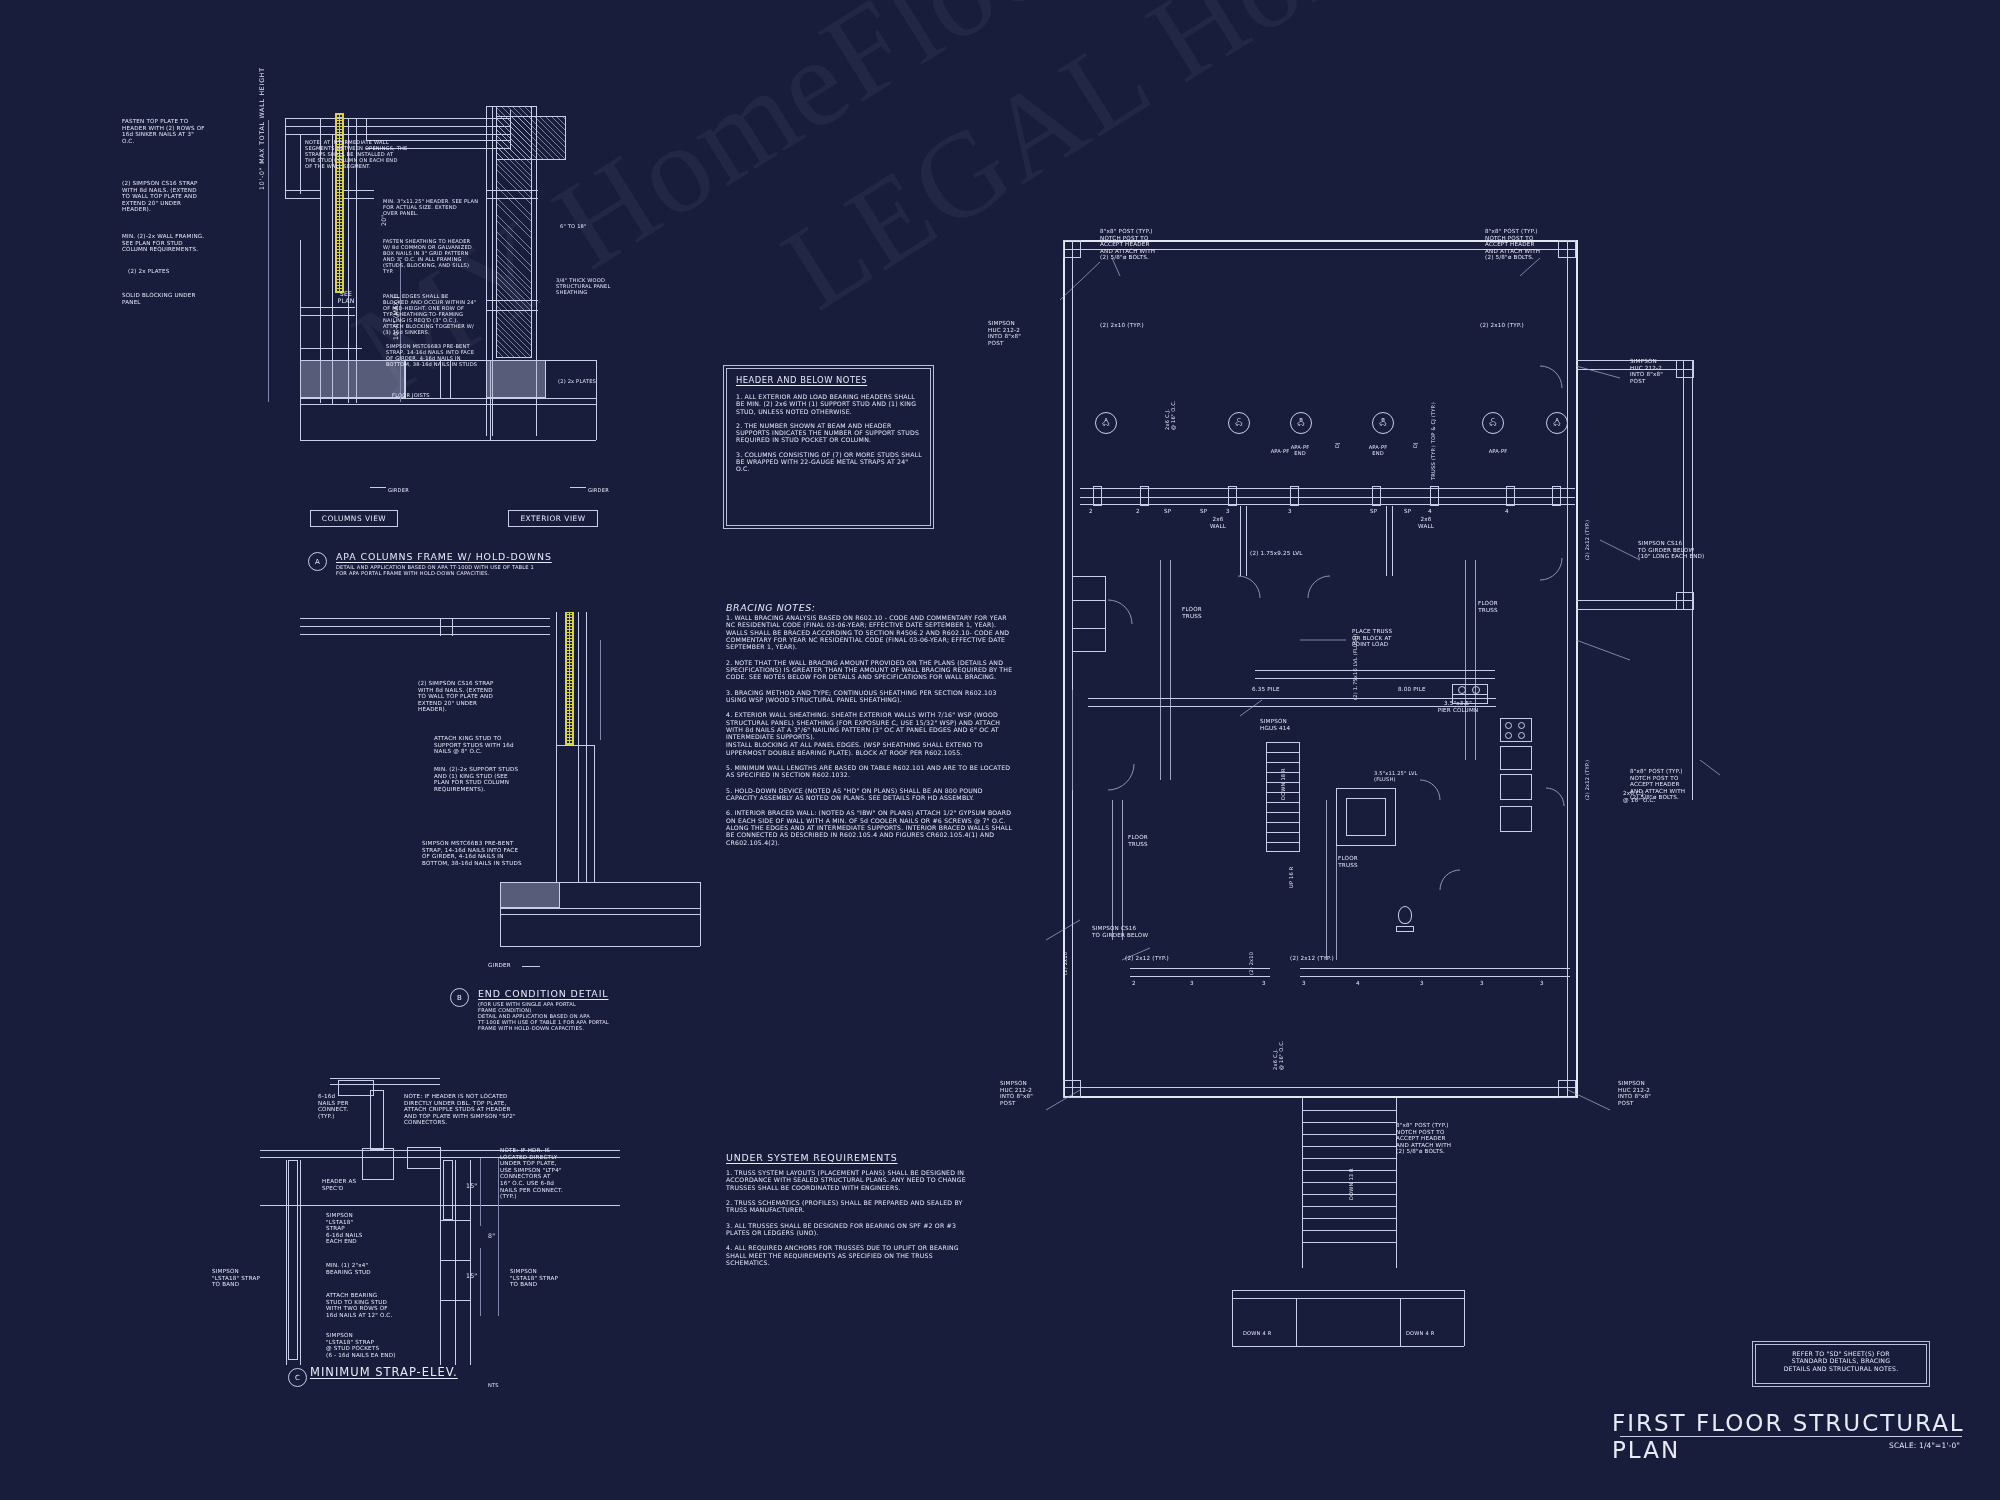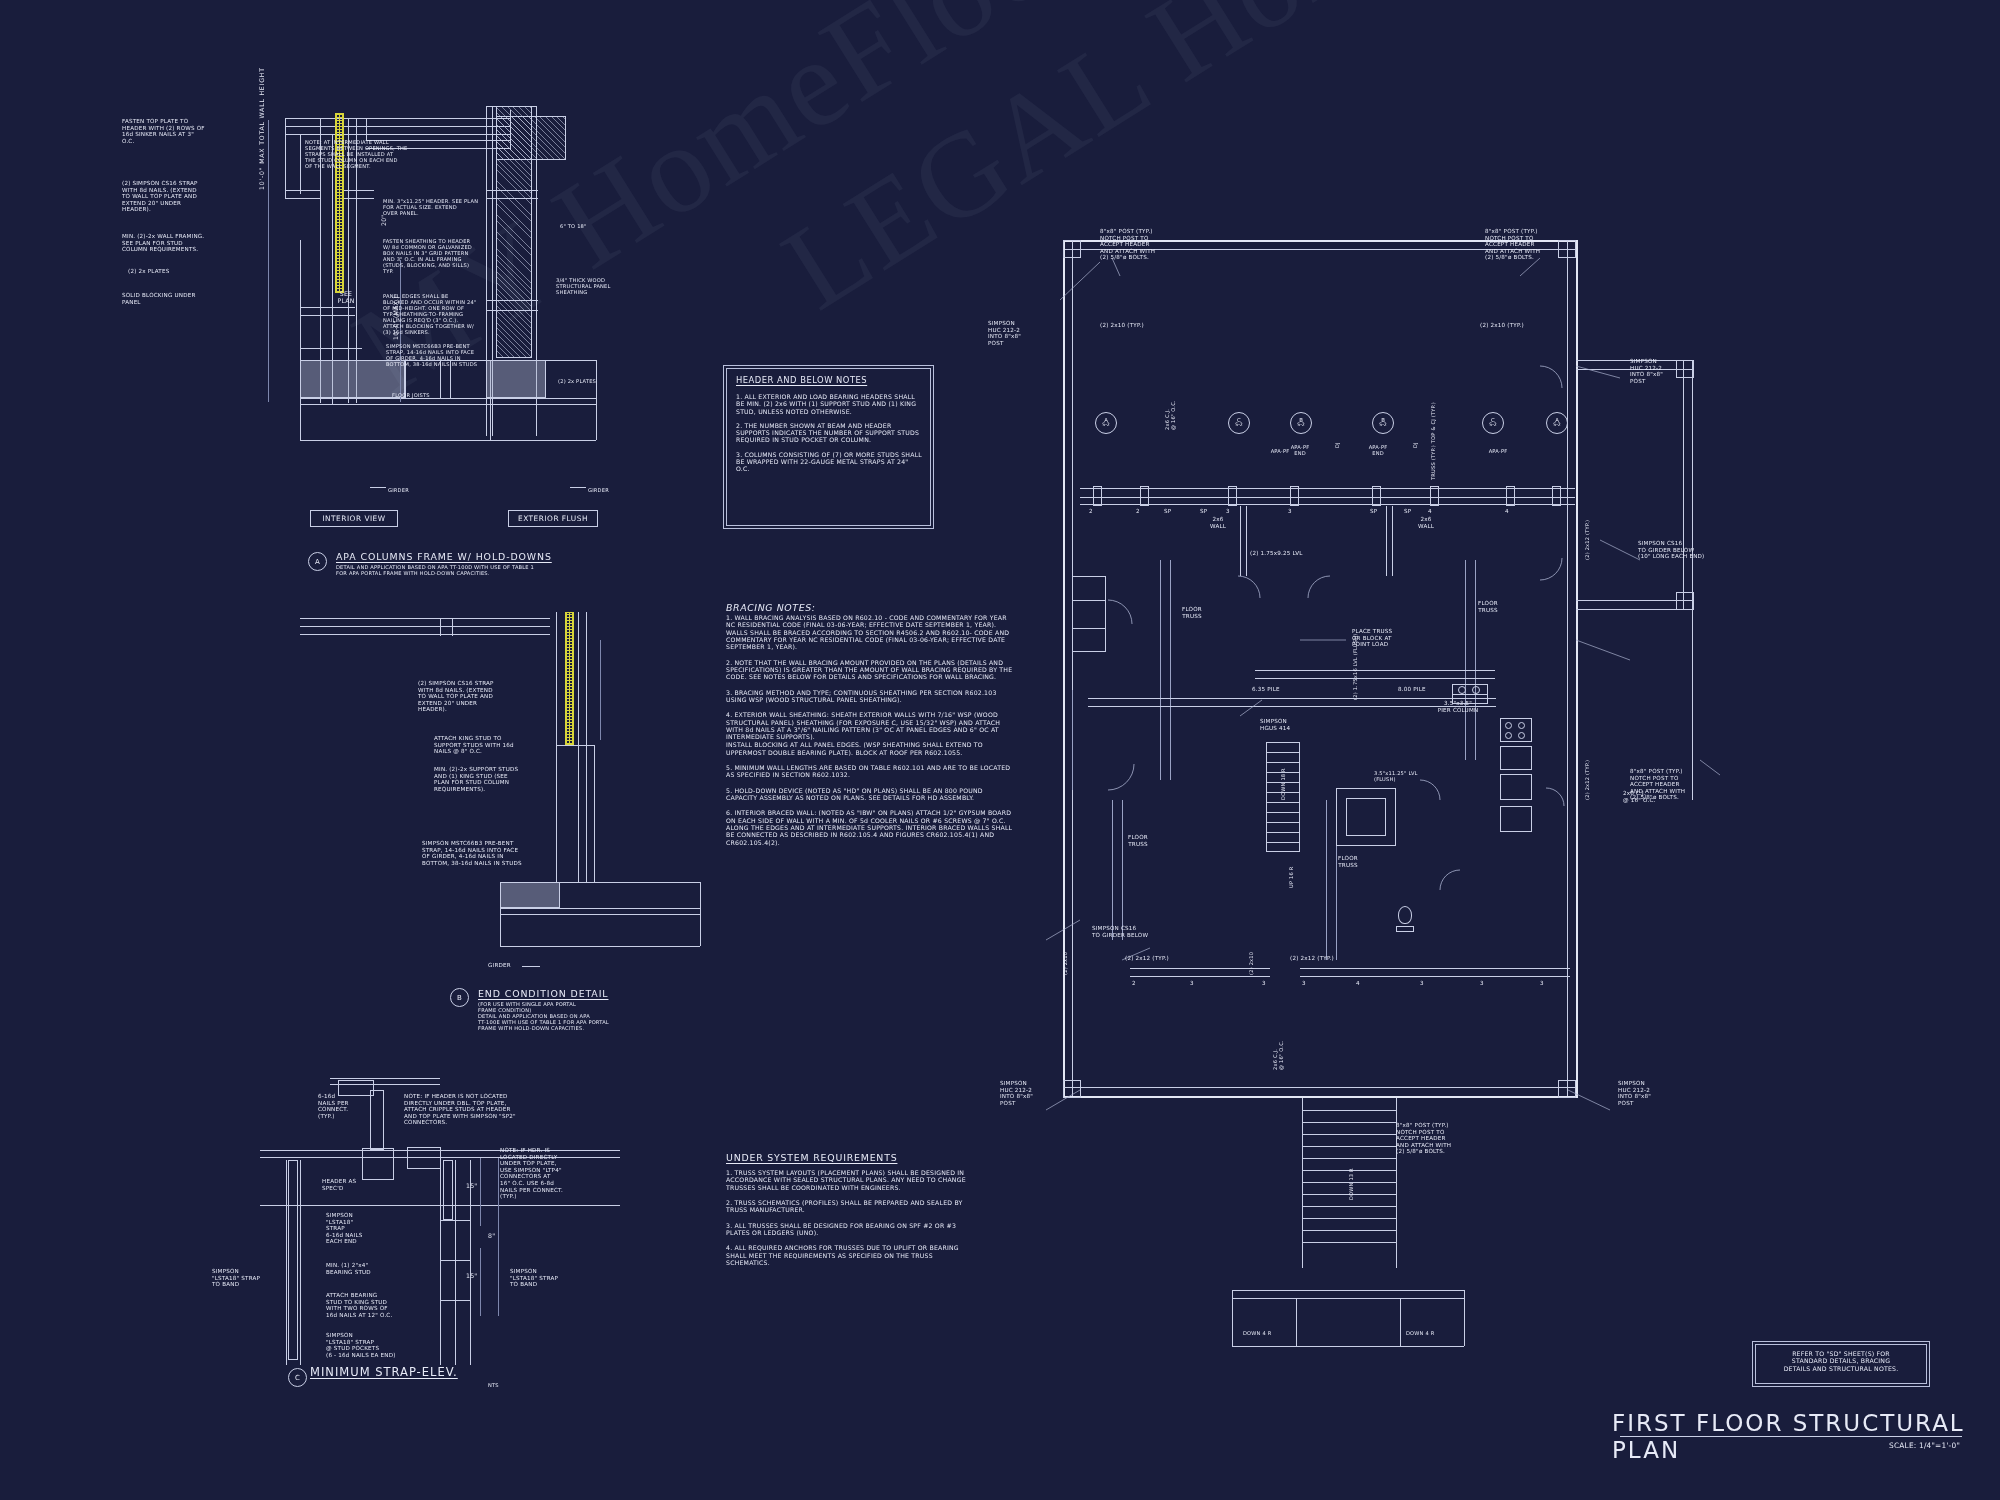--- a/index.html
+++ b/index.html
@@ -262,24 +262,24 @@
     <div class="cad t5" style="left:388px; top:487px;">GIRDER</div>
     <div class="cad t5" style="left:588px; top:487px;">GIRDER</div>
     <div class="cad t5" style="left:560px; top:223px;">6" TO 18"</div>
     <div class="cad t6 ctr" style="left:328px; top:290px; width:36px;">SEE
 PLAN</div>
 
     <div class="ln lnh" style="left:370px; top:487px; width:16px;"></div>
     <div class="ln lnh" style="left:570px; top:487px; width:16px;"></div>
 
     <div class="tagbox" style="left:310px; top:510px; width:88px; height:17px;">
-      <span>INTERIOR VIEW</span>
+      <span>COLUMNS VIEW</span>
     </div>
     <div class="tagbox" style="left:508px; top:510px; width:90px; height:17px;">
-      <span>EXTERIOR FLUSH</span>
+      <span>EXTERIOR VIEW</span>
     </div>
 
     <div class="circ" style="left:308px; top:552px; width:19px; height:19px;">
       <span>A</span>
     </div>
     <div class="cad t9 ul" style="left:336px; top:551px; letter-spacing:0.9px;">APA COLUMNS FRAME W/ HOLD-DOWNS</div>
     <div class="cad t5" style="left:336px; top:564px; width:220px;">DETAIL AND APPLICATION BASED ON APA TT-100D WITH USE OF TABLE 1
 FOR APA PORTAL FRAME WITH HOLD-DOWN CAPACITIES.</div>
   </div>
 

